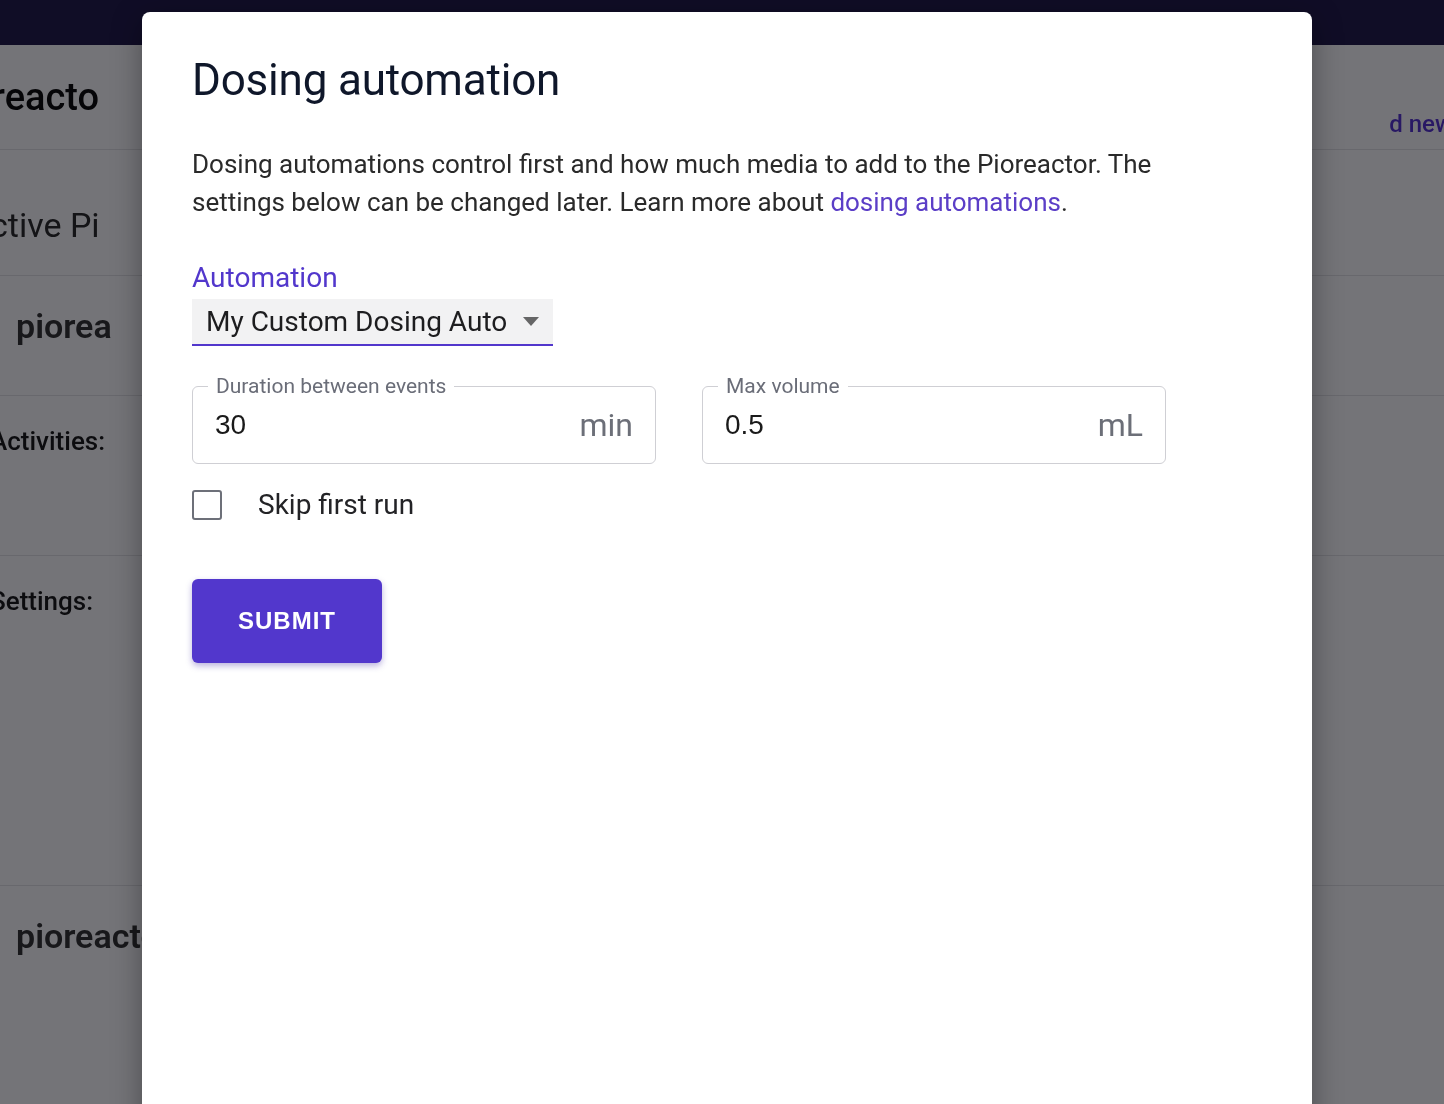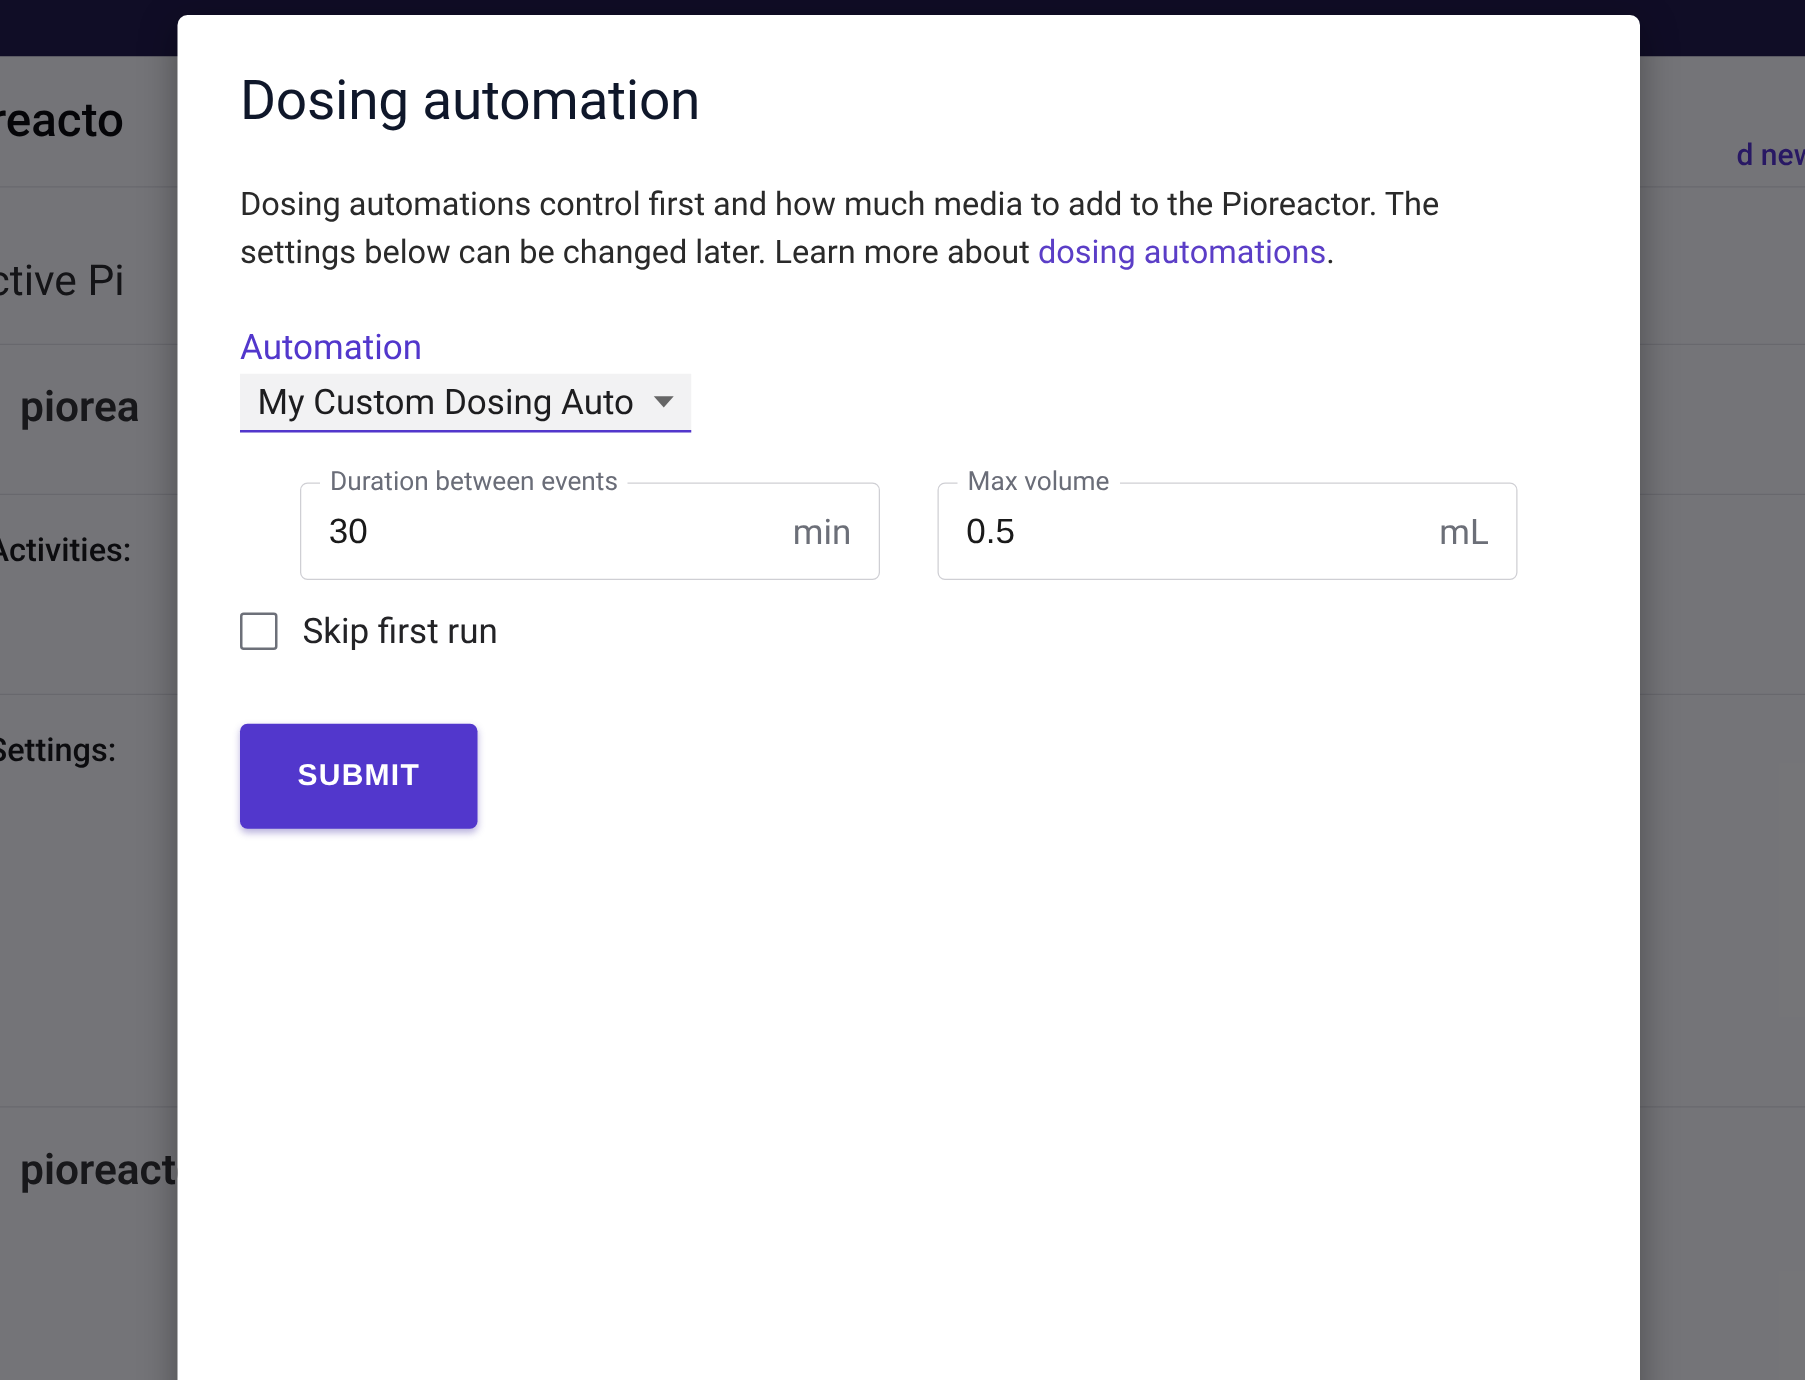--- a/index.html
+++ b/index.html
@@ -161,21 +161,20 @@
       border-left: 8px solid transparent;
       border-right: 8px solid transparent;
       border-top: 9px solid #666;
       margin-left: 6px;
     }
 
     .inputs-row {
       display: flex;
       gap: 46px;
       margin-bottom: 24px;
-      justify-content: center;
     }
     .field-wrap {
       position: relative;
       width: 464px;
     }
     .field-outline {
       border: 1.5px solid #cfcfd4;
       border-radius: 6px;
       height: 78px;
       display: flex;
@@ -194,28 +193,28 @@
     }
     .field-input {
       border: none;
       outline: none;
       font-size: 28px;
       color: #1a1a1a;
       width: 70%;
       background: transparent;
     }
     .field-unit {
-      font-size: 28px;
+      font-size: 32px;
       color: #6c6f78;
     }
 
     .checkbox-row {
       display: flex;
       align-items: center;
-      gap: 20px;
+      gap: 36px;
       margin-bottom: 58px;
     }
     .checkbox-box {
       width: 30px; height: 30px;
       border: 2.5px solid #6d7079;
       border-radius: 3px;
       background: #fff;
     }
     .checkbox-label {
       font-size: 28px;

